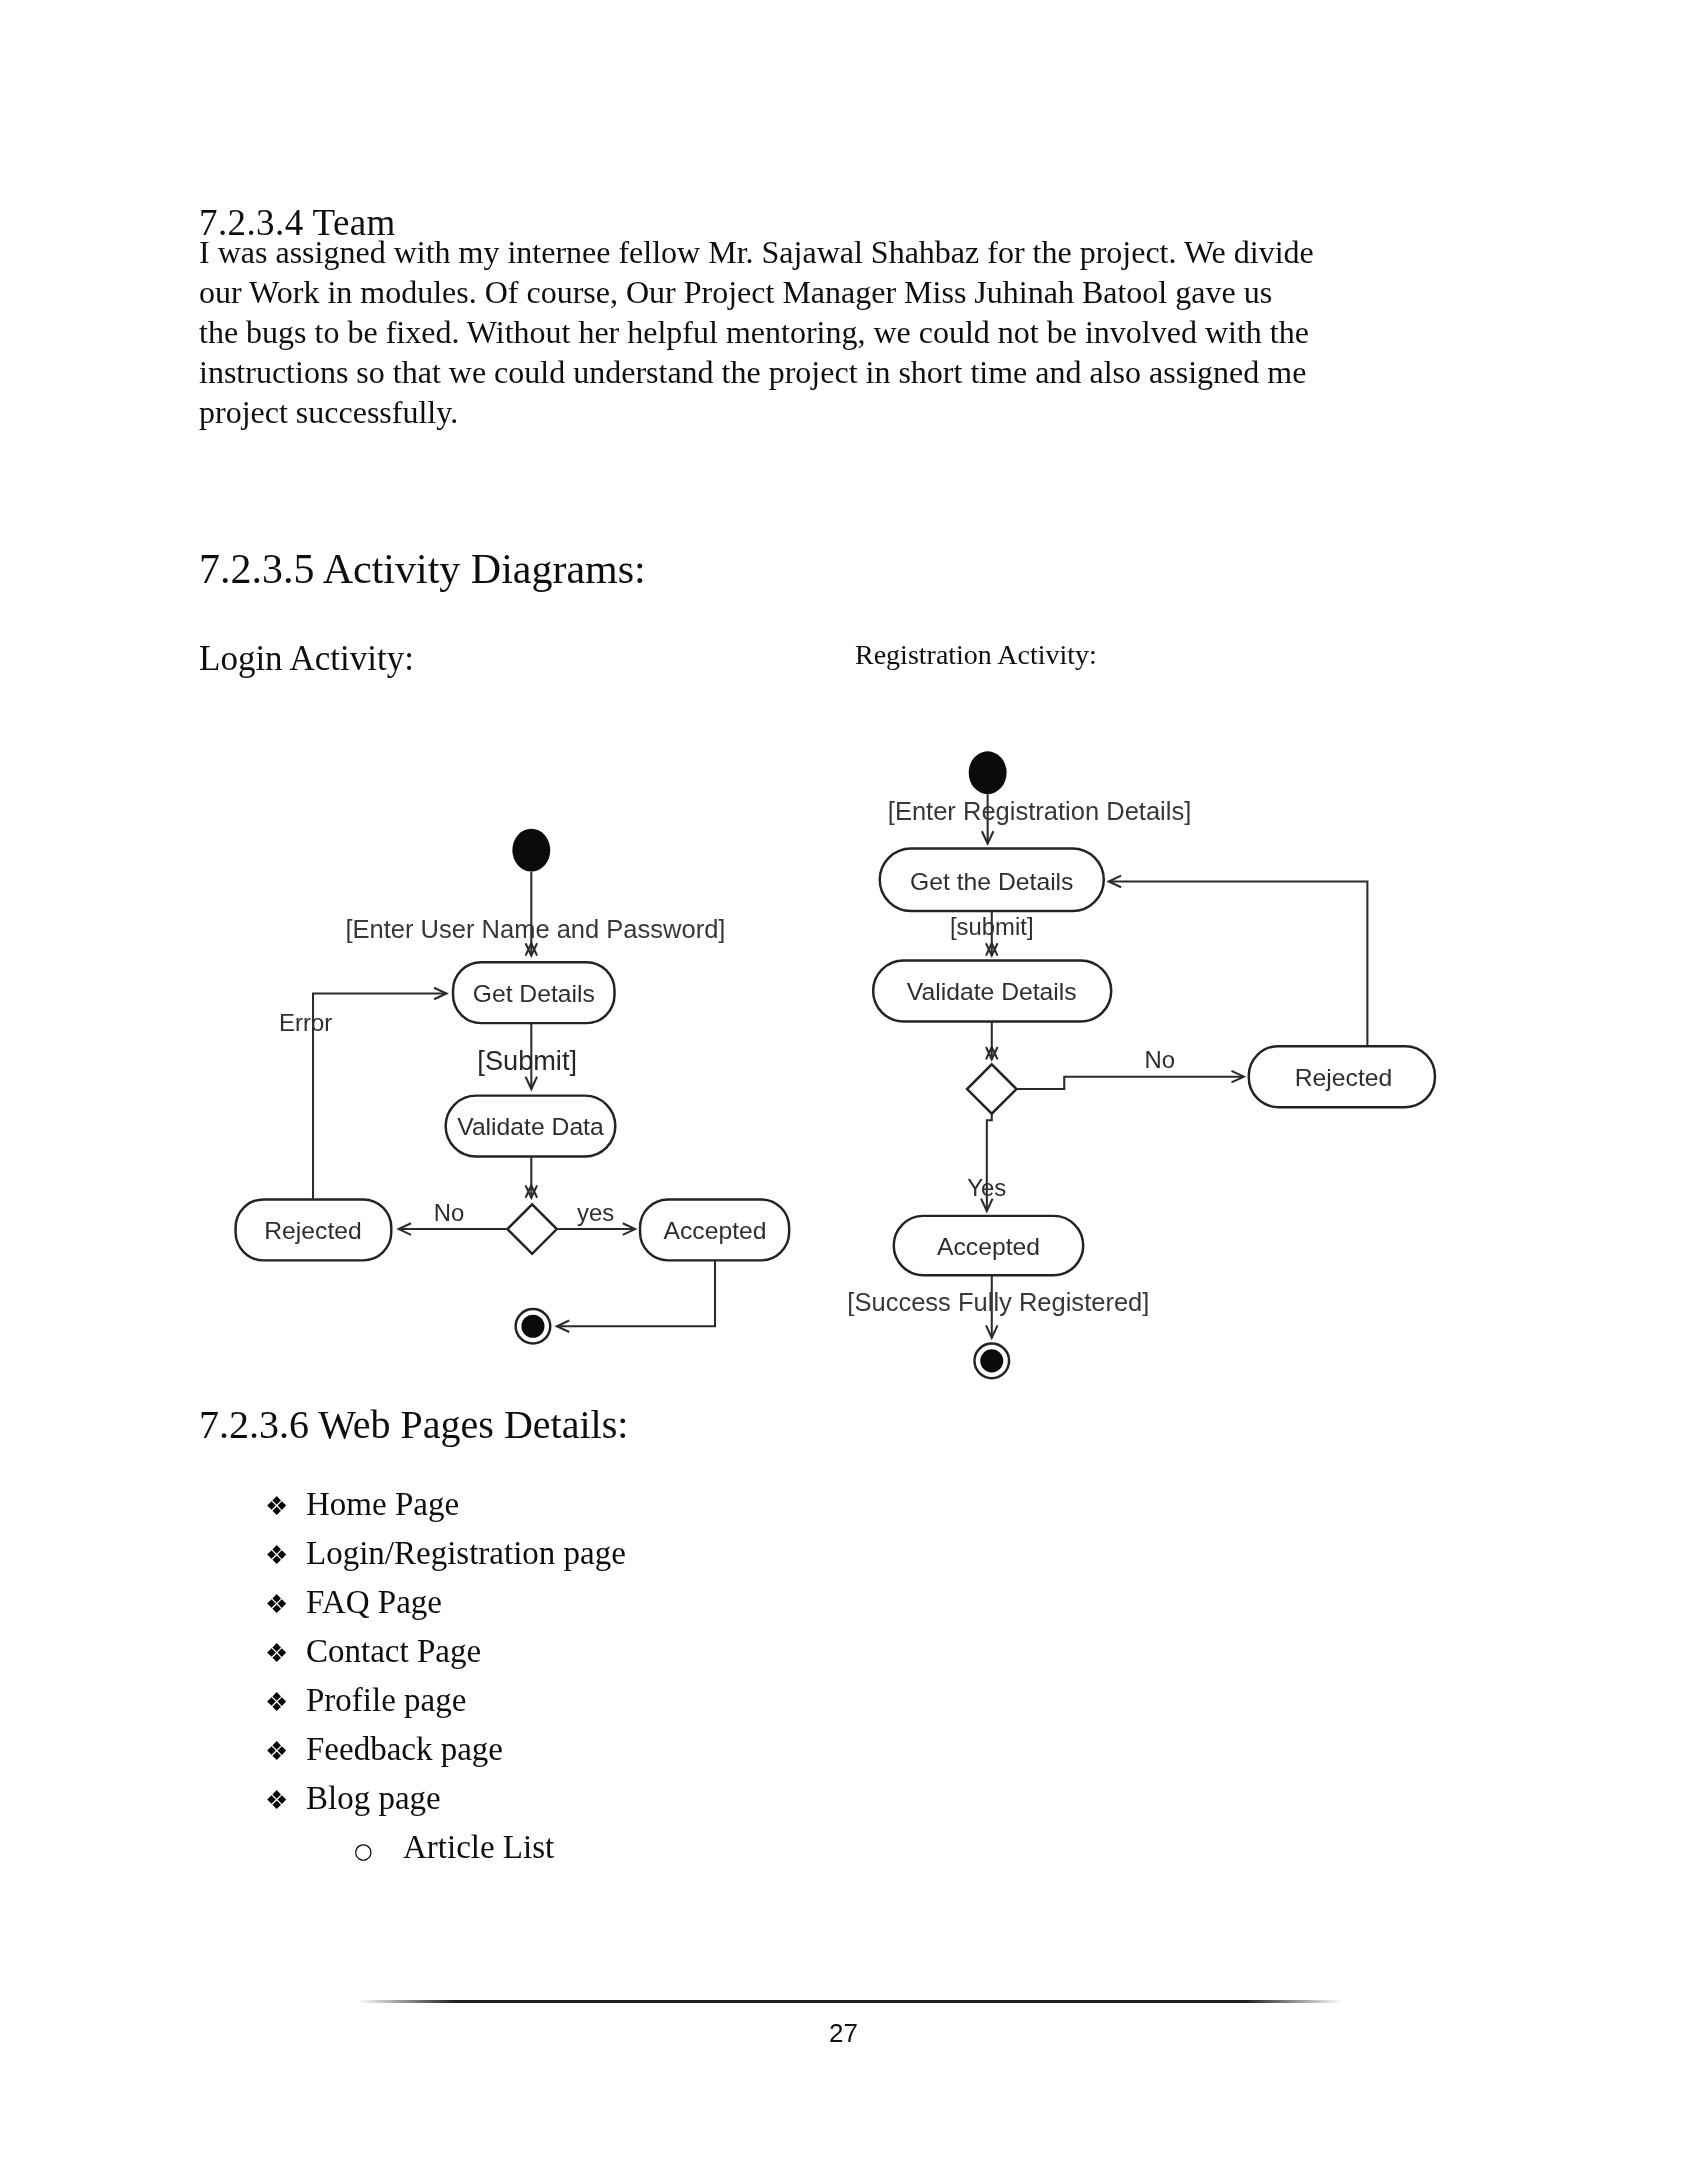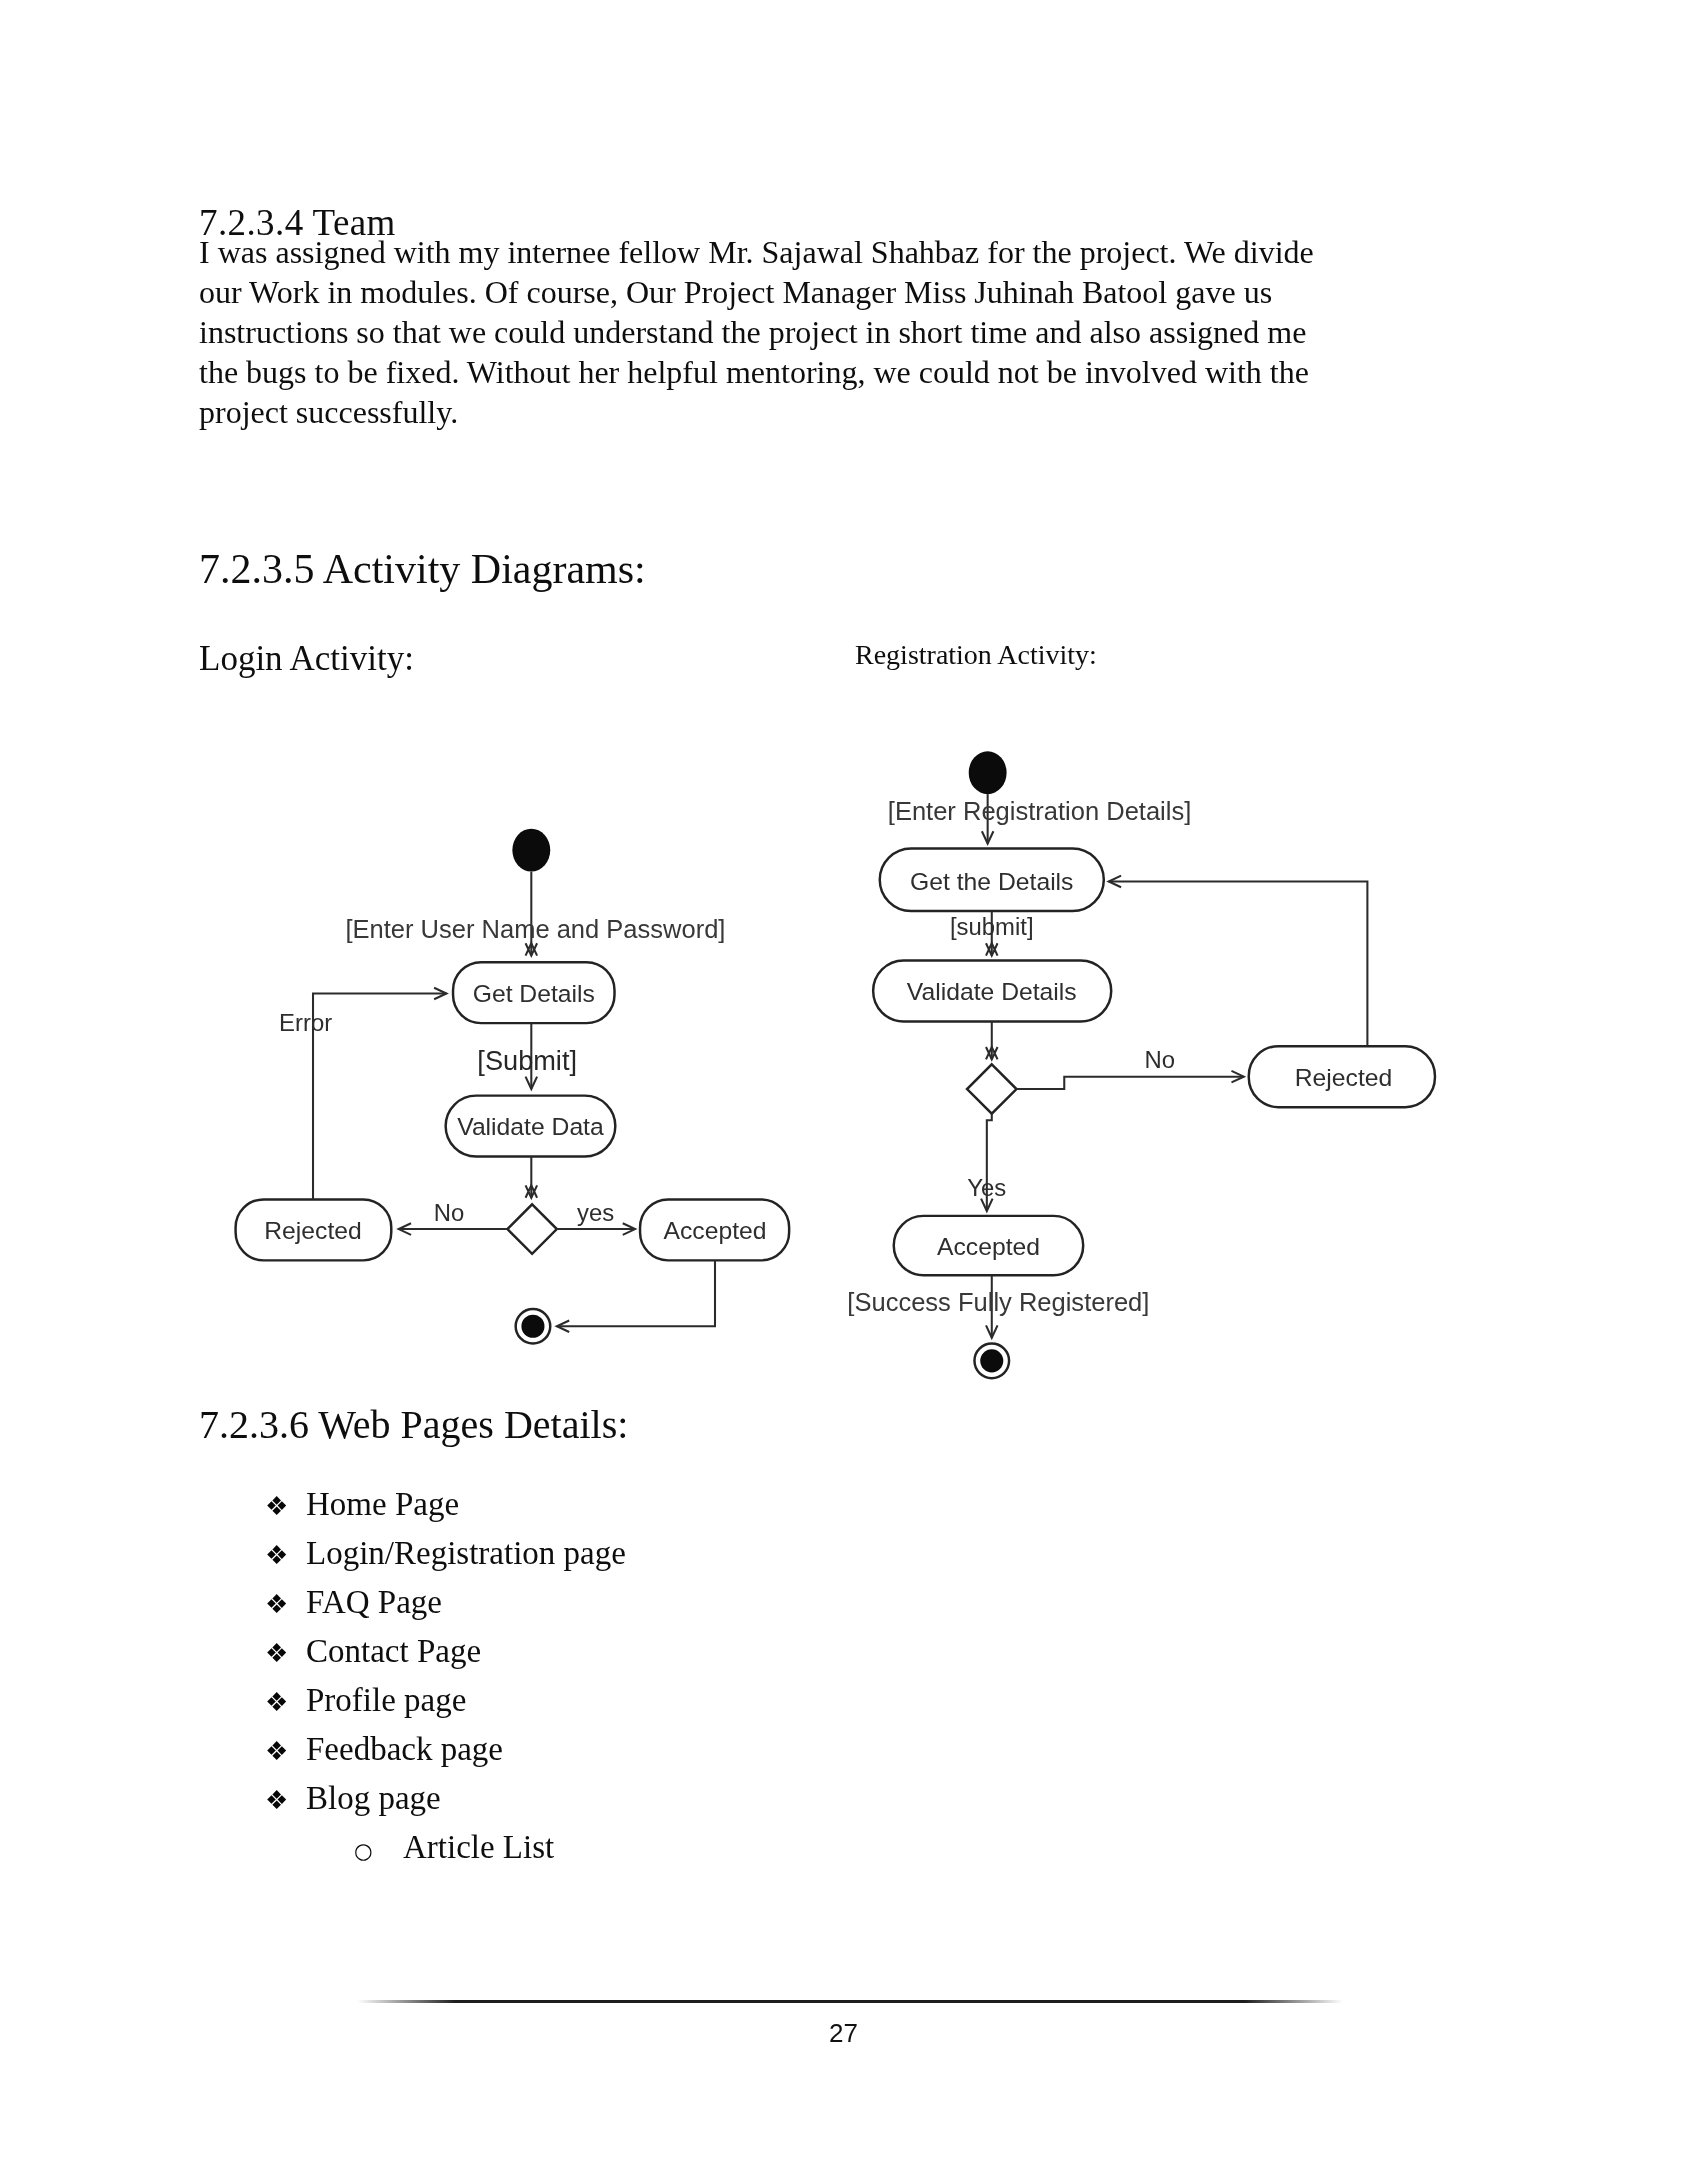--- a/index.html
+++ b/index.html
@@ -42,22 +42,22 @@
 </head>
 <body>
 
 <div class="page">
 
   <div class="abs h-team">7.2.3.4 Team</div>
 
   <div class="abs para">
     <div>I was assigned with my internee fellow Mr. Sajawal Shahbaz for the project. We divide</div>
     <div>our Work in modules. Of course, Our Project Manager Miss Juhinah Batool gave us</div>
+    <div>the bugs to be fixed. Without her helpful mentoring, we could not be involved with the</div>
     <div>instructions so that we could understand the project in short time and also assigned me</div>
-    <div>the bugs to be fixed. Without her helpful mentoring, we could not be involved with the</div>
     <div>project successfully.</div>
   </div>
 
   <div class="abs h-activity">7.2.3.5 Activity Diagrams:</div>
   <div class="abs t-login">Login Activity:</div>
   <div class="abs t-reg">Registration Activity:</div>
 
   <svg class="diag" width="1687" height="2183" viewBox="0 0 2048 2650">
     <defs>
       <marker id="arr" markerUnits="userSpaceOnUse" markerWidth="22" markerHeight="18" refX="18" refY="9" orient="auto">

